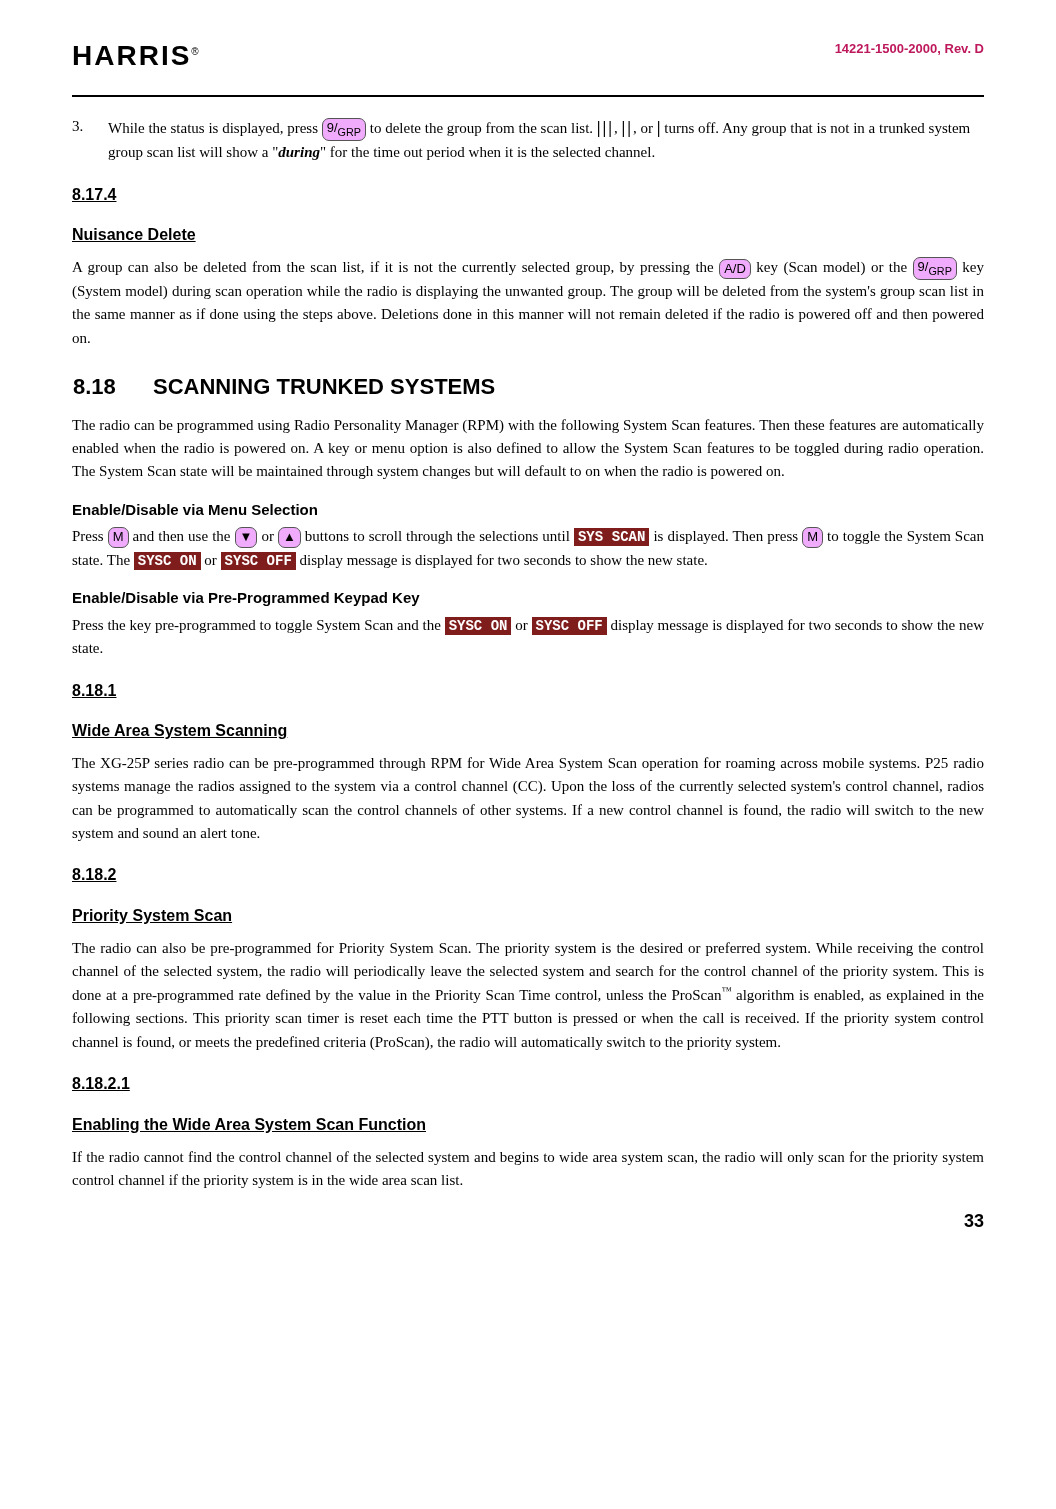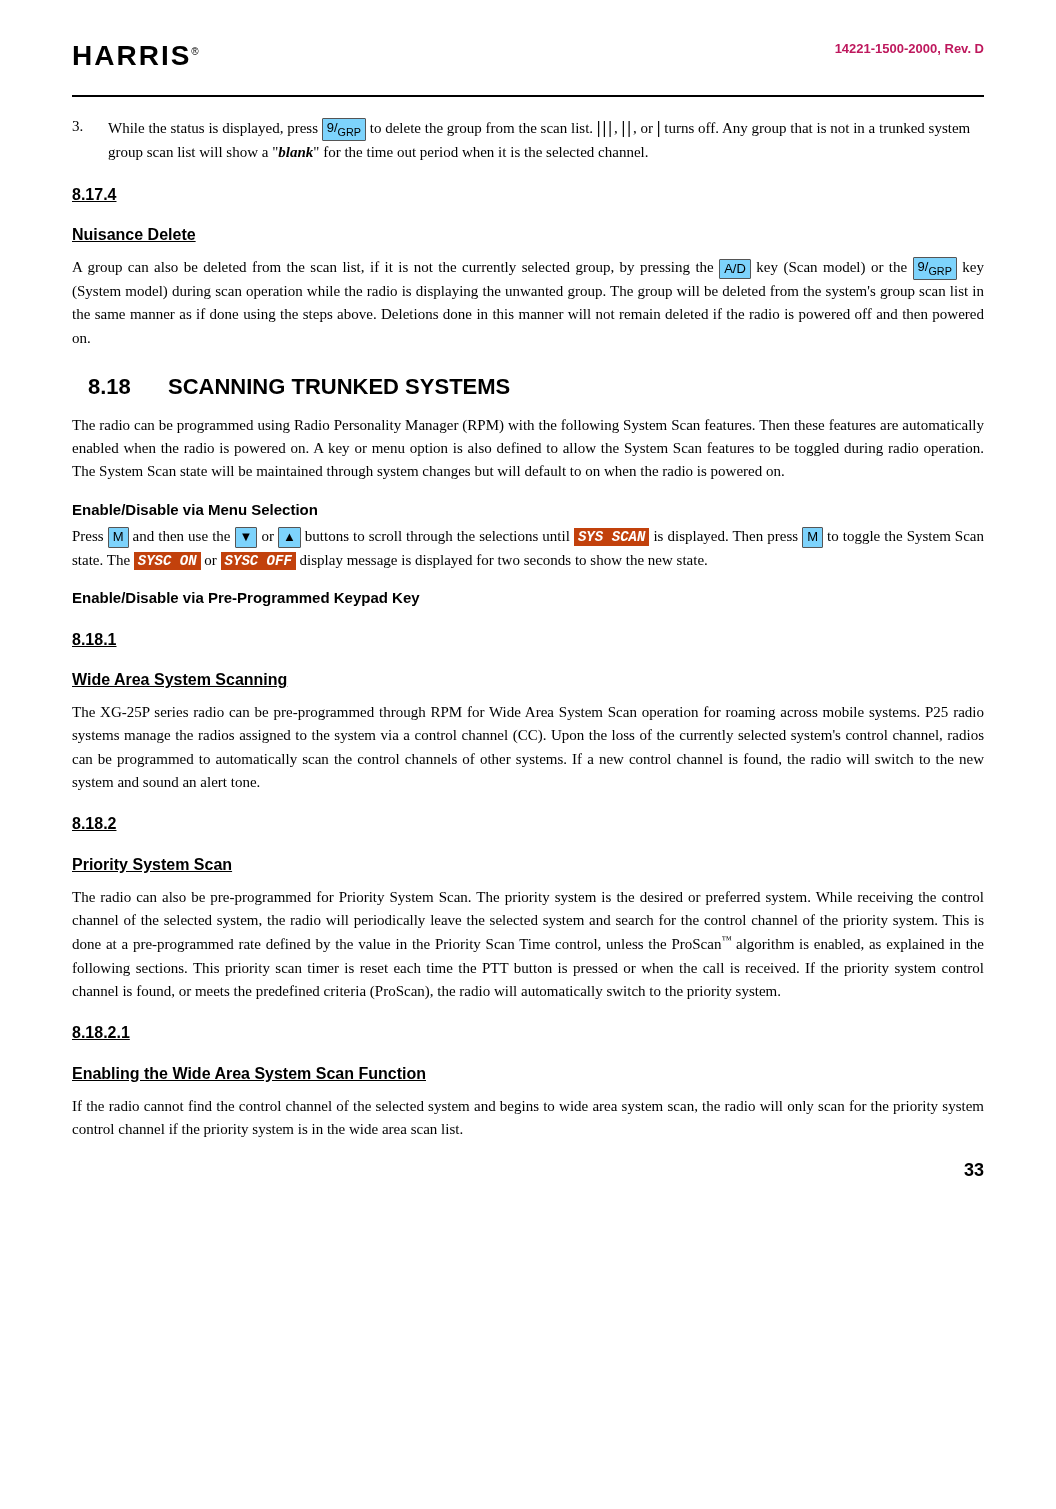--- a/index.html
+++ b/index.html
@@ -81,21 +81,21 @@
       gap: 16px;
       flex-direction: column;
     }
     .section-heading-sub .sec-num {
       min-width: 64px;
     }
     .section-heading-main {
       font-family: Arial, sans-serif;
       font-size: 22px;
       font-weight: bold;
-      margin: 20px 0 10px 16px;
+      margin: 20px 0 10px 1px;
       display: flex;
       gap: 16px;
     }
     .section-heading-main .sec-num {
       min-width: 64px;
     }
     .section-heading-sub2 {
       font-family: Arial, sans-serif;
       font-size: 16px;
       font-weight: bold;
@@ -116,34 +116,33 @@
       font-family: Arial, sans-serif;
       font-weight: bold;
       font-size: 15px;
       margin: 14px 0 4px 0;
     }
     
     .mono-label {
       font-family: "Courier New", Courier, monospace;
       font-weight: bold;
       font-size: 14px;
-      background: #c2410c;
+      background: #7f1d1d;
       color: #fff;
       padding: 1px 4px;
       display: inline;
-      font-style: italic;
     }
     
     .key-btn {
       display: inline-block;
       border: 1px solid #555;
-      border-radius: 1px;
+      border-radius: 7px;
       padding: 0px 4px;
       font-size: 13px;
-      background: #7dd3fc;
+      background: #f0abfc;
       font-family: Arial, sans-serif;
       line-height: 1.4;
       vertical-align: middle;
     }
     
     .bold-italic {
       font-weight: bold;
       font-style: italic;
     }
     
@@ -167,21 +166,21 @@
 
     <div class="numbered-item">
       <div class="num">3.</div>
       <div class="item-text">
         While the status is displayed, press
         <span class="key-btn">9/<sub>GRP</sub></span>
         to delete the group from the scan list.
         <span style="font-size:17px; font-weight:bold; letter-spacing:2px;">|||</span>,
         <span style="font-size:17px; font-weight:bold; letter-spacing:2px;">||</span>, or
         <span style="font-size:17px; font-weight:bold;">|</span>
-        turns off. Any group that is not in a trunked system group scan list will show a "<span class="bold-italic">blank</span>" for the time out period when it is the selected channel.
+        turns off. Any group that is not in a trunked system group scan list will show a "<span class="bold-italic">during</span>" for the time out period when it is the selected channel.
       </div>
     </div>
 
     <div class="section-heading-sub">
       <span class="sec-num">8.17.4</span>
       <span>Nuisance Delete</span>
     </div>
 
     <p class="para">
       A group can also be deleted from the scan list, if it is not the currently selected group, by pressing the
@@ -210,20 +209,27 @@
       is displayed. Then press
       <span class="key-btn">M</span>
       to toggle the System Scan state. The
       <span class="mono-label">SYSC ON</span>
       or
       <span class="mono-label">SYSC OFF</span>
       display message is displayed for two seconds to show the new state.
     </p>
 
     <div class="bold-subhead">Enable/Disable via Pre-Programmed Keypad Key</div>
+    <p class="para">
+      Press the key pre-programmed to toggle System Scan and the
+      <span class="mono-label">SYSC ON</span>
+      or
+      <span class="mono-label">SYSC OFF</span>
+      display message is displayed for two seconds to show the new state.
+    </p>
 
     <div class="section-heading-sub">
       <span class="sec-num">8.18.1</span>
       <span>Wide Area System Scanning</span>
     </div>
 
     <p class="para">
       The XG-25P series radio can be pre-programmed through RPM for Wide Area System Scan operation for roaming across mobile systems.  P25 radio systems manage the radios assigned to the system via a control channel (CC).  Upon the loss of the currently selected system's control channel, radios can be programmed to automatically scan the control channels of other systems. If a new control channel is found, the radio will switch to the new system and sound an alert tone.
     </p>
 

